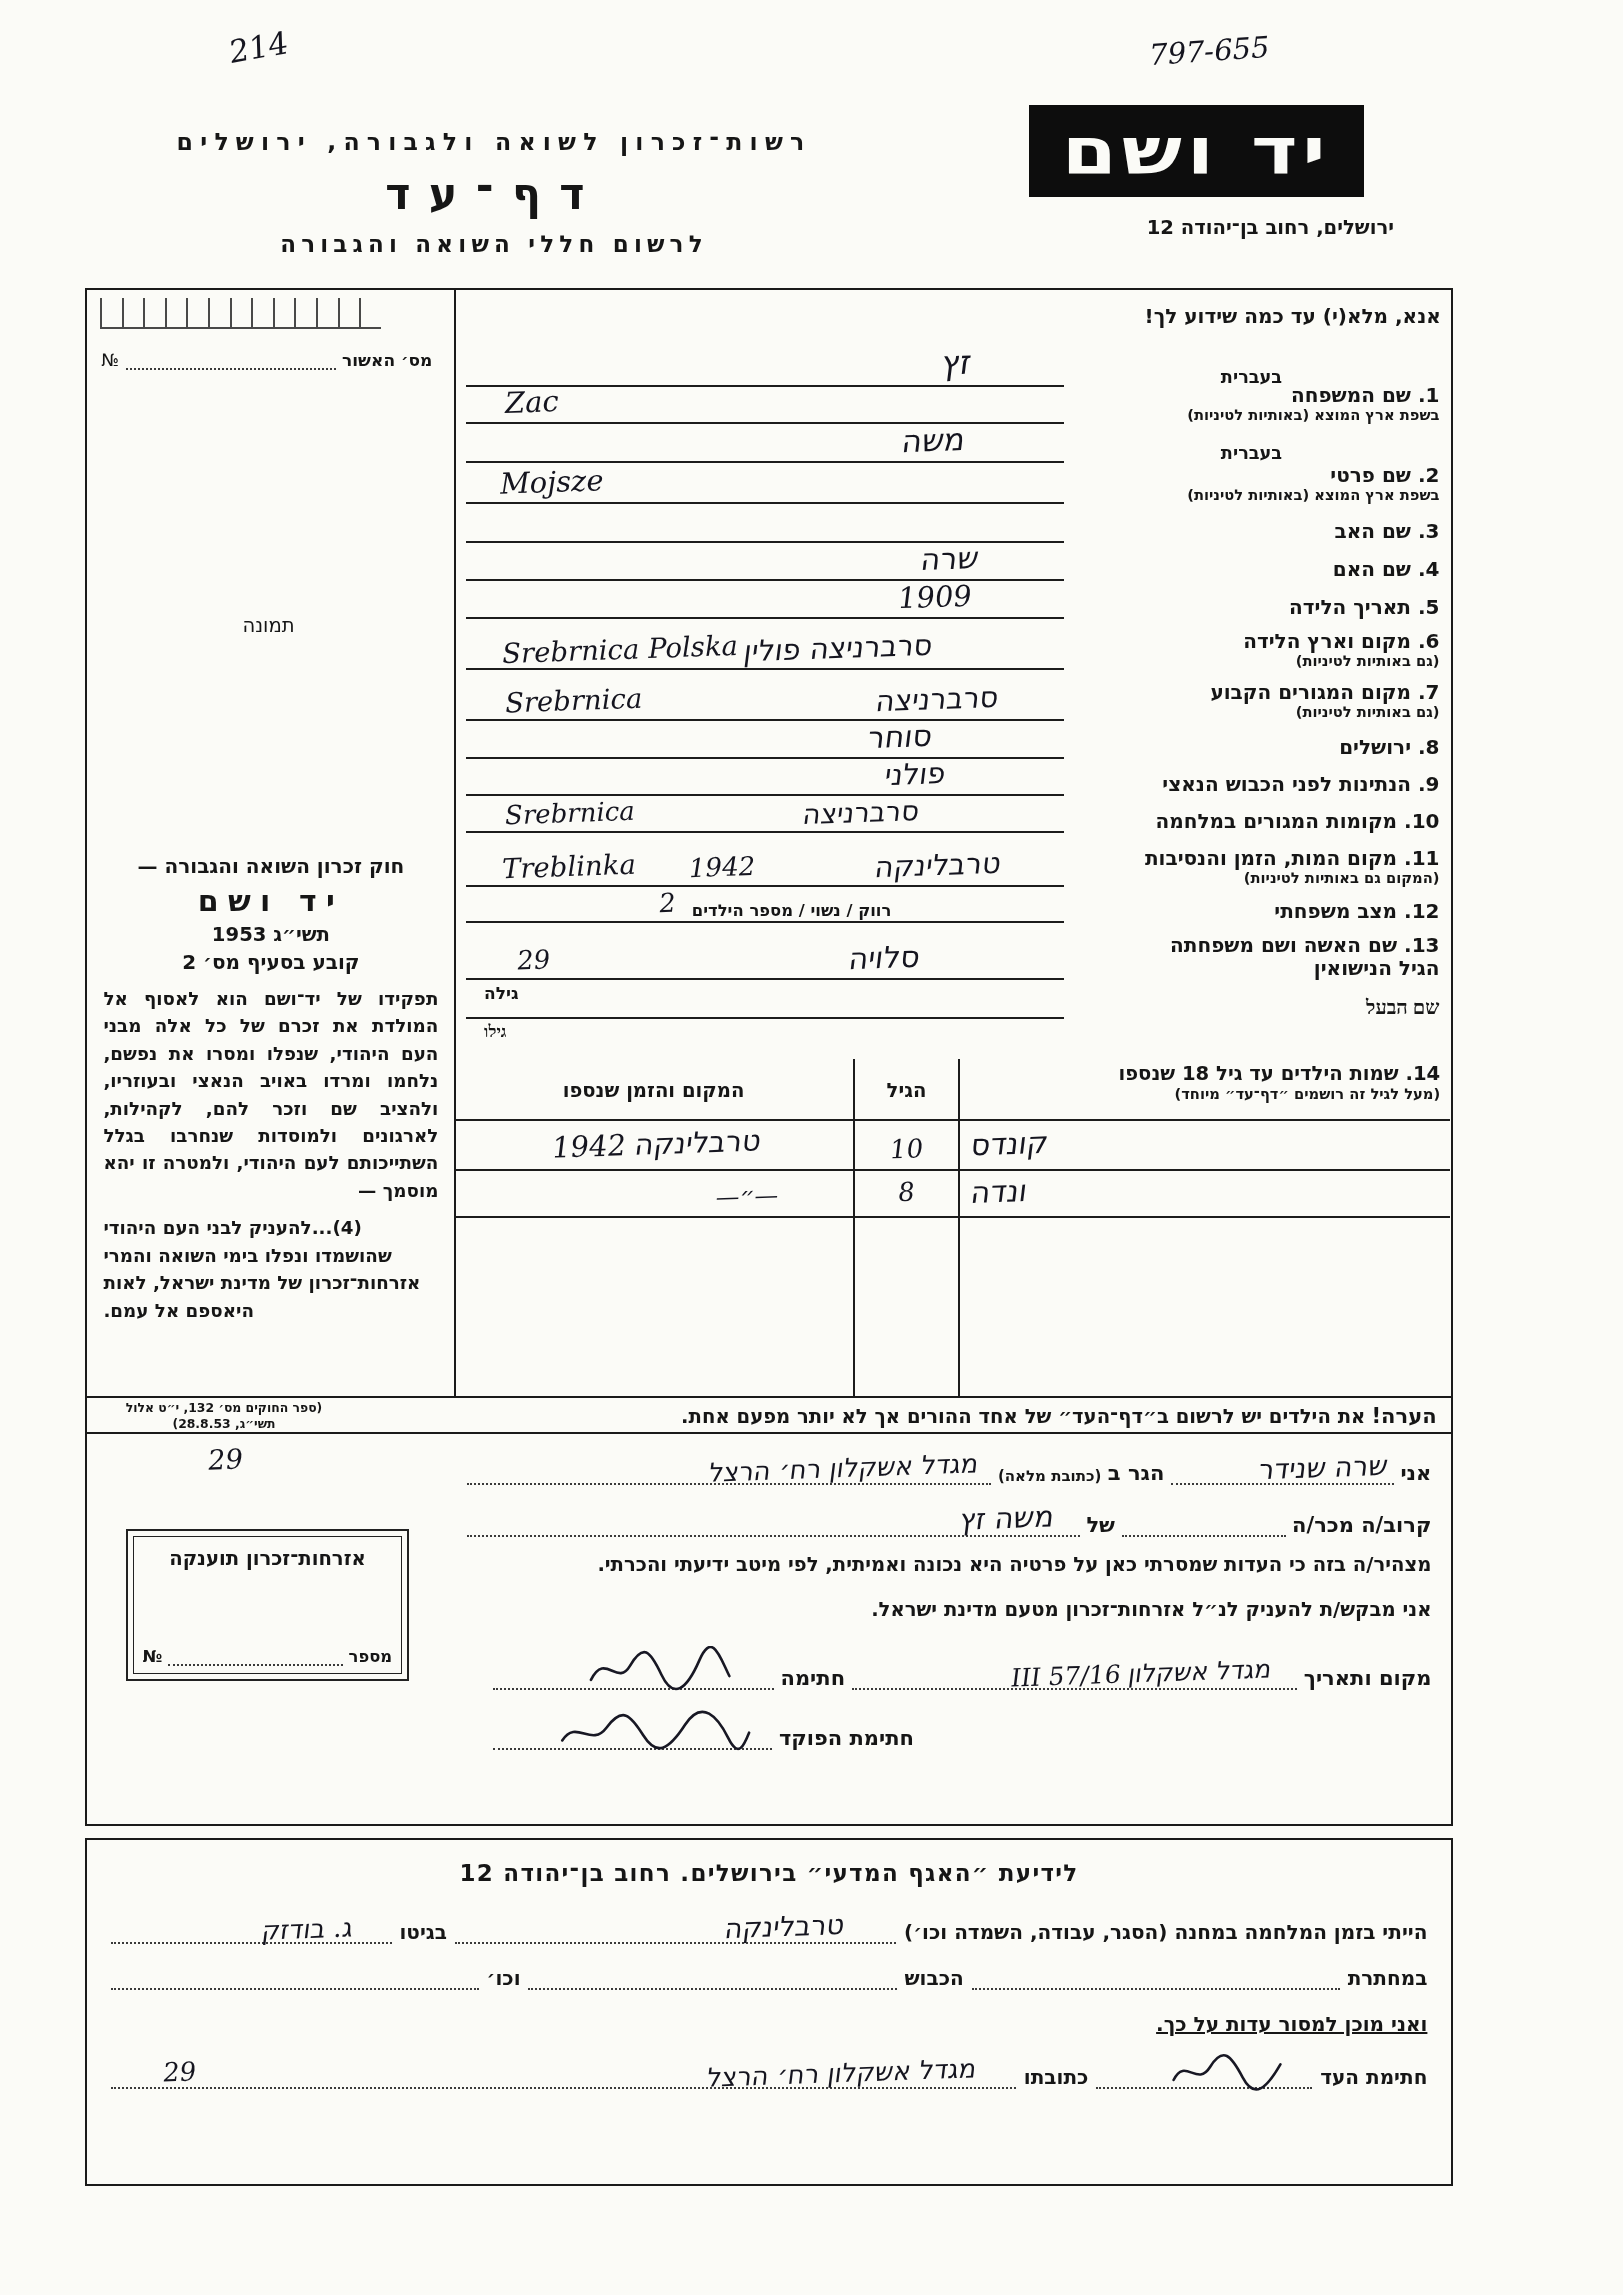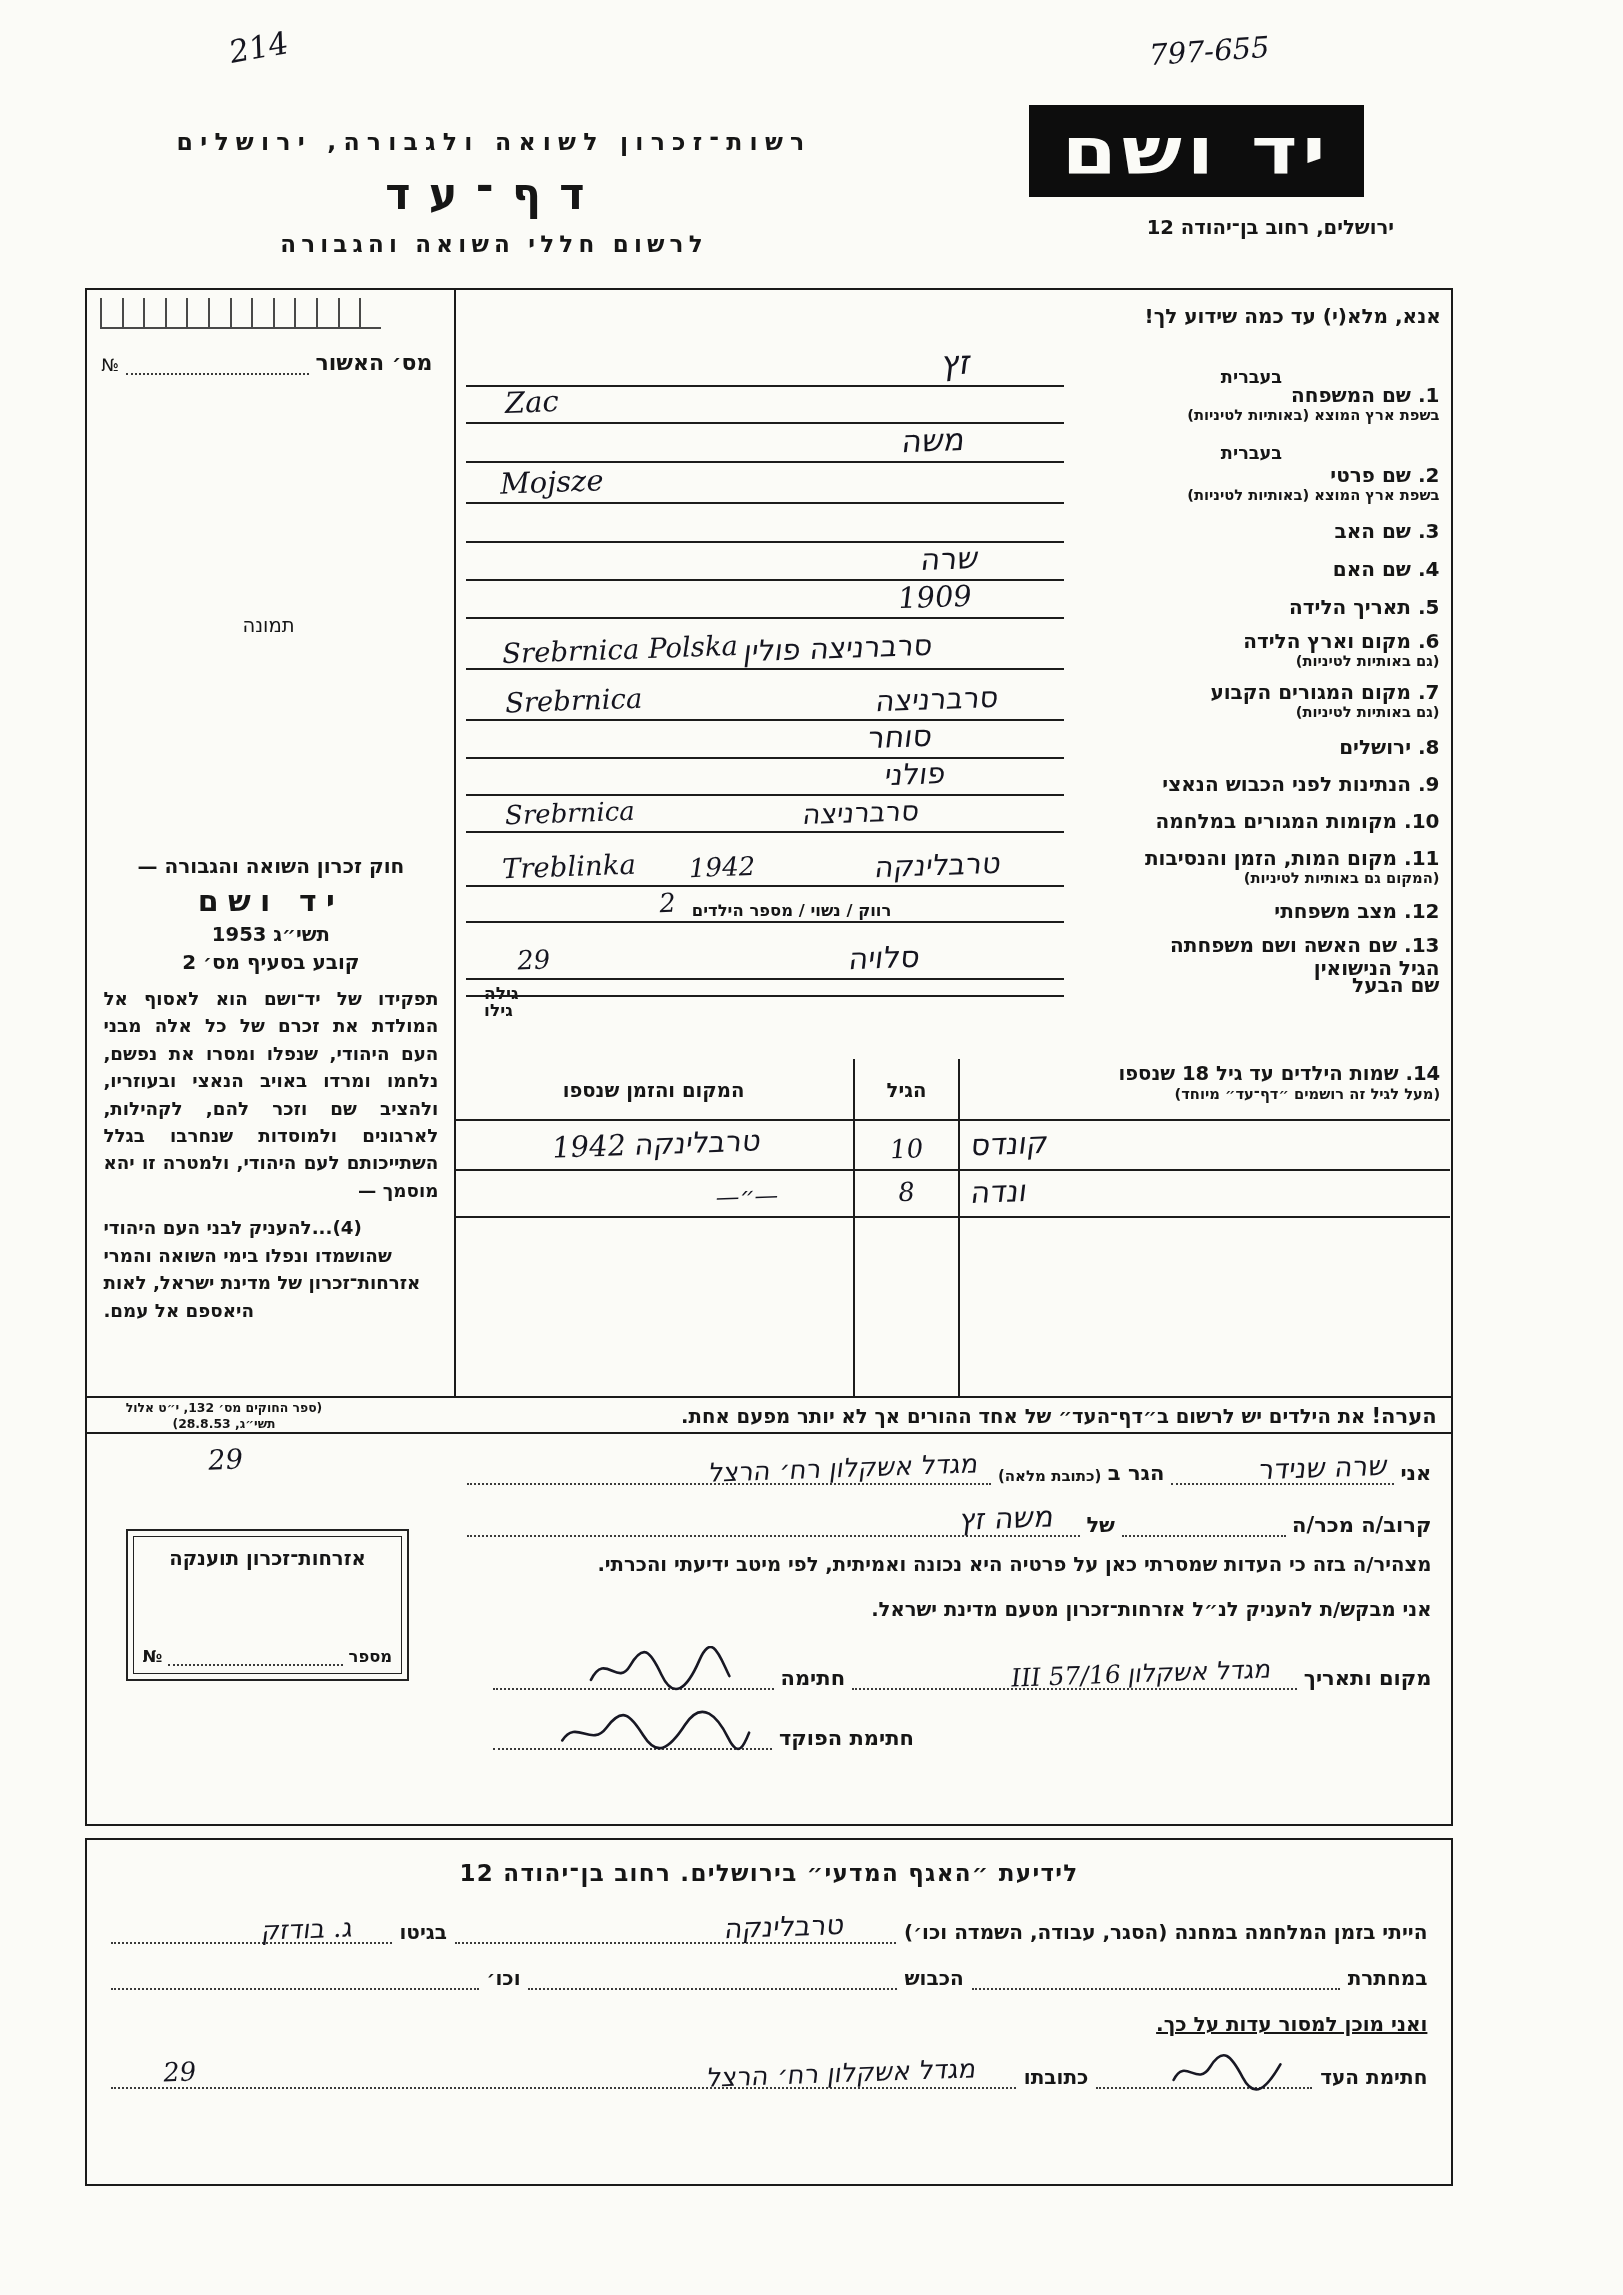--- a/index.html
+++ b/index.html
@@ -85,21 +85,21 @@
   <div class="abs logo">
     <span>יד ושם</span>
   </div>
   <div class="abs hdr-addr">ירושלים, רחוב בן־יהודה 12</div>
 
   <div class="abs main-box">
 
     <div class="abs leftcol">
       <div class="abs ticks" style="left:13px;top:7.9px;width:281px;height:29px;"></div>
       <div class="abs" style="left:14.4px;top:60px;width:331px;display:flex;align-items:flex-end;gap:6.5px;direction:rtl;">
-        <span class="b" style="font-size:22px;">מס׳ האשור</span>
+        <span class="b" style="font-size:17px;">מס׳ האשור</span>
         <span class="dotfill"></span>
         <span style="font-size:17px;">№</span>
       </div>
       <div class="abs photo-label" style="left:0;top:324px;width:363px;">תמונה</div>
 
       <div class="abs law">
         <div class="law-head">חוק זכרון השואה והגבורה —</div>
         <div class="law-name">יד ושם</div>
         <div class="law-year">תשי״ג 1953</div>
         <div class="law-clause">קובע בסעיף מס׳ 2</div>
@@ -263,21 +263,21 @@
           <span>שם האשה ושם משפחתה</span>
           <div>הגיל הנישואין</div>
         </div>
         <div class="fline">
           <span class="v hw" style="right:144px;font-size:30px;">סלויה</span>
           <span class="v hw" style="left:51px;font-size:26px;">29</span>
           <span class="age-label">גילה</span>
         </div>
       </div>
 
-      <div class="frow" style="top:668px;height:39px;">
+      <div class="frow" style="top:690px;height:39px;font-family:Liberation Serif, serif;">
         <div class="flabel">שם הבעל</div>
         <div class="fline">
           <span class="age-label">גילו</span>
         </div>
       </div>
 
       <div class="abs t14" style="left:0;right:0;top:769px;height:337px;">
         <div class="vline" style="left:399px;"></div>
         <div class="vline" style="left:504px;"></div>
 

